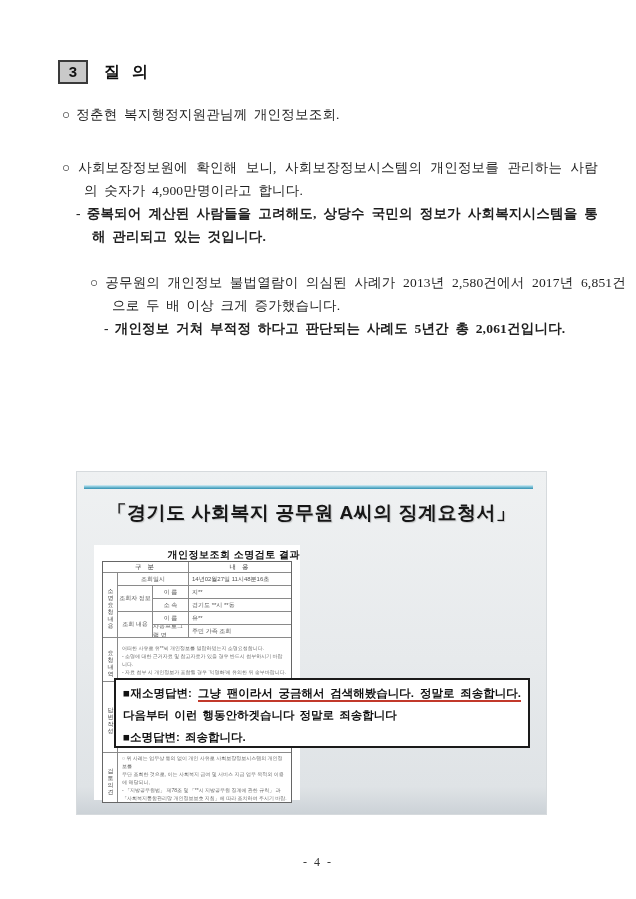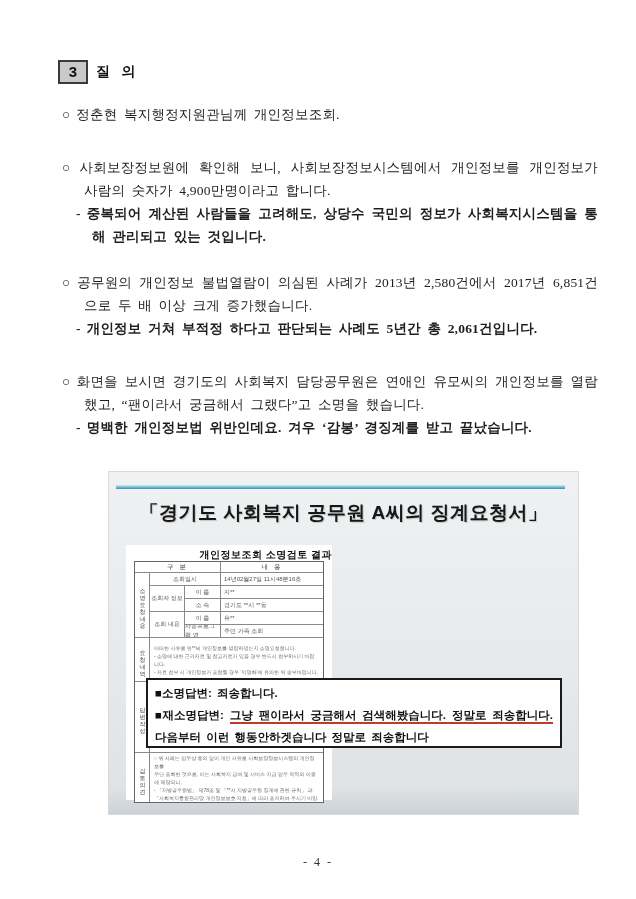--- a/index.html
+++ b/index.html
@@ -10,35 +10,34 @@
   }
 
   
   .sec-header { position:absolute; left:58px; top:60px; display:flex; align-items:center; gap:8px; }
   .sec-num {
     display:inline-block; min-width:30px; text-align:center;
     border:2px solid #3a3a3a; background:#c9c9c9; color:#111;
     font-family:"Liberation Sans","DejaVu Sans",sans-serif;
     font-weight:bold; font-size:15px; line-height:20px; padding:0 6px;
   }
-  .sec-title { font-weight:bold; font-size:14px; letter-spacing:4px; color:#111; }
+  .sec-title { font-weight:bold; font-size:16px; letter-spacing:4px; color:#111;margin-left:8px; }
 
   
   .qa-block { position:absolute; left:62px; width:536px; font-size:13.5px; line-height:23px;
     text-align:justify; word-spacing:3px; letter-spacing:0.2px; color:#1e1e1e; }
   .qa-main { padding-left:22px; text-indent:-22px; }
   .qa-sub  { padding-left:30px; text-indent:-16px; margin-top:0;font-weight:bold; }
   .qa-bullet { margin-right:6px; }
 
   
   .slide {
     position:absolute; left:76px; top:471px; width:471px; height:344px;
     background:linear-gradient(to bottom,#eff1f2 0%,#e7eaec 55%,#dfe3e6 92%,#ccd2d7 100%);
     border:1px solid #d6dadd;
-    margin-left:32px;
   }
   .teal-line {
     position:absolute; left:7px; right:13px; top:13px; height:4px;
     background:linear-gradient(to bottom,#d9eef5 0%,#7fc3d8 45%,#3391b2 100%);
   }
   .slide-title {
     position:absolute; left:0; right:0; top:28px; text-align:center;
     font-family:"Liberation Sans","DejaVu Sans",sans-serif;
     font-weight:bold; font-size:19px; color:#161616; letter-spacing:0.5px;
     text-shadow:1px 1px 1px rgba(0,0,0,0.18);
@@ -101,33 +100,29 @@
   <div class="sec-header">
     <span class="sec-num">3</span>
     <span class="sec-title">질 의</span>
   </div>
 
   <div class="qa-block" style="top:103px;">
     <div class="qa-main"><span class="qa-bullet">○</span><span>정춘현 복지행정지원관님께 개인정보조회.</span></div>
   </div>
 
   <div class="qa-block" style="top:156px;">
-    <div class="qa-main"><span class="qa-bullet">○</span><span>사회보장정보원에 확인해 보니, 사회보장정보시스템에서 개인정보를 개인정보가 사람의 숫자가 4,900만명이라고 합니다.</span></div>
+    <div class="qa-main"><span class="qa-bullet">○</span><span>사회보장정보원에 확인해 보니, 사회보장정보시스템의 개인정보를 관리하는 사람의 숫자가 4,900만명이라고 합니다.</span></div>
     <div class="qa-sub"><span class="qa-bullet">-</span><span>중복되어 계산된 사람들을 고려해도, 상당수 국민의 정보가 사회복지시스템을 통해 관리되고 있는 것입니다.</span></div>
   </div>
 
-  <div class="qa-block" style="top:271px;">
+  <div class="qa-block" style="top:271px;margin-left:28px;">
     <div class="qa-main"><span class="qa-bullet">○</span><span>공무원의 개인정보 불법열람이 의심된 사례가 2013년 2,580건에서 2017년 6,851건으로 두 배 이상 크게 증가했습니다.</span></div>
     <div class="qa-sub"><span class="qa-bullet">-</span><span>개인정보 거쳐 부적정 하다고 판단되는 사례도 5년간 총 2,061건입니다.</span></div>
   </div>
 
-  <div class="qa-block" style="top:370px;">
-    <div class="qa-main"><span class="qa-bullet">○</span><span>화면을 보시면 경기도의 사회복지 담당공무원은 연애인 유모씨의 개인정보를 열람했고, “팬이라서 궁금해서 그랬다”고 소명을 했습니다.</span></div>
-    <div class="qa-sub"><span class="qa-bullet">-</span><span>명백한 개인정보법 위반인데요. 겨우 ‘감봉’ 경징계를 받고 끝났습니다.</span></div>
-  </div>
 
   <div class="slide">
     <div class="teal-line"></div>
     <div class="slide-title">「경기도 사회복지 공무원 A씨의 징계요청서」</div>
 
     <div class="doc">
       <div class="doc-title">개인정보조회 소명검토 결과</div>
 
       <div class="doc-table">
 
@@ -167,20 +162,20 @@
         <div class="cell last-col small-text" style="grid-column:2 / span 3; grid-row:9; border-bottom:none;">
           <div>○ 위 사례는 업무상 동의 없이 개인 사유로 사회보장정보시스템의 개인정보를</div>
           <div>무단 조회한 것으로, 이는 사회복지 급여 및 서비스 지급 업무 목적외 이용에 해당되니,</div>
           <div>- 「지방공무원법」 제78조 및 「**시 지방공무원 징계에 관한 규칙」 과</div>
           <div>「사회복지통합관리망 개인정보보호 지침」에 따라 조치하여 주시기 바람.</div>
         </div>
       </div>
     </div>
 
     <div class="answer-box">
+      <div><span>■재소명답변: </span><span class="red-underline">그냥 팬이라서 궁금해서 검색해봤습니다. 정말로 죄송합니다.</span><span> 다음부터 이런 행동안하겟습니다 정말로 죄송합니다</span></div>
       <div>■소명답변: 죄송합니다.</div>
-      <div><span>■재소명답변: </span><span class="red-underline">그냥 팬이라서 궁금해서 검색해봤습니다. 정말로 죄송합니다.</span><span> 다음부터 이런 행동안하겟습니다 정말로 죄송합니다</span></div>
     </div>
   </div>
 
   <div class="page-number">- 4 -</div>
 
 </div>
 
 </body></html>

